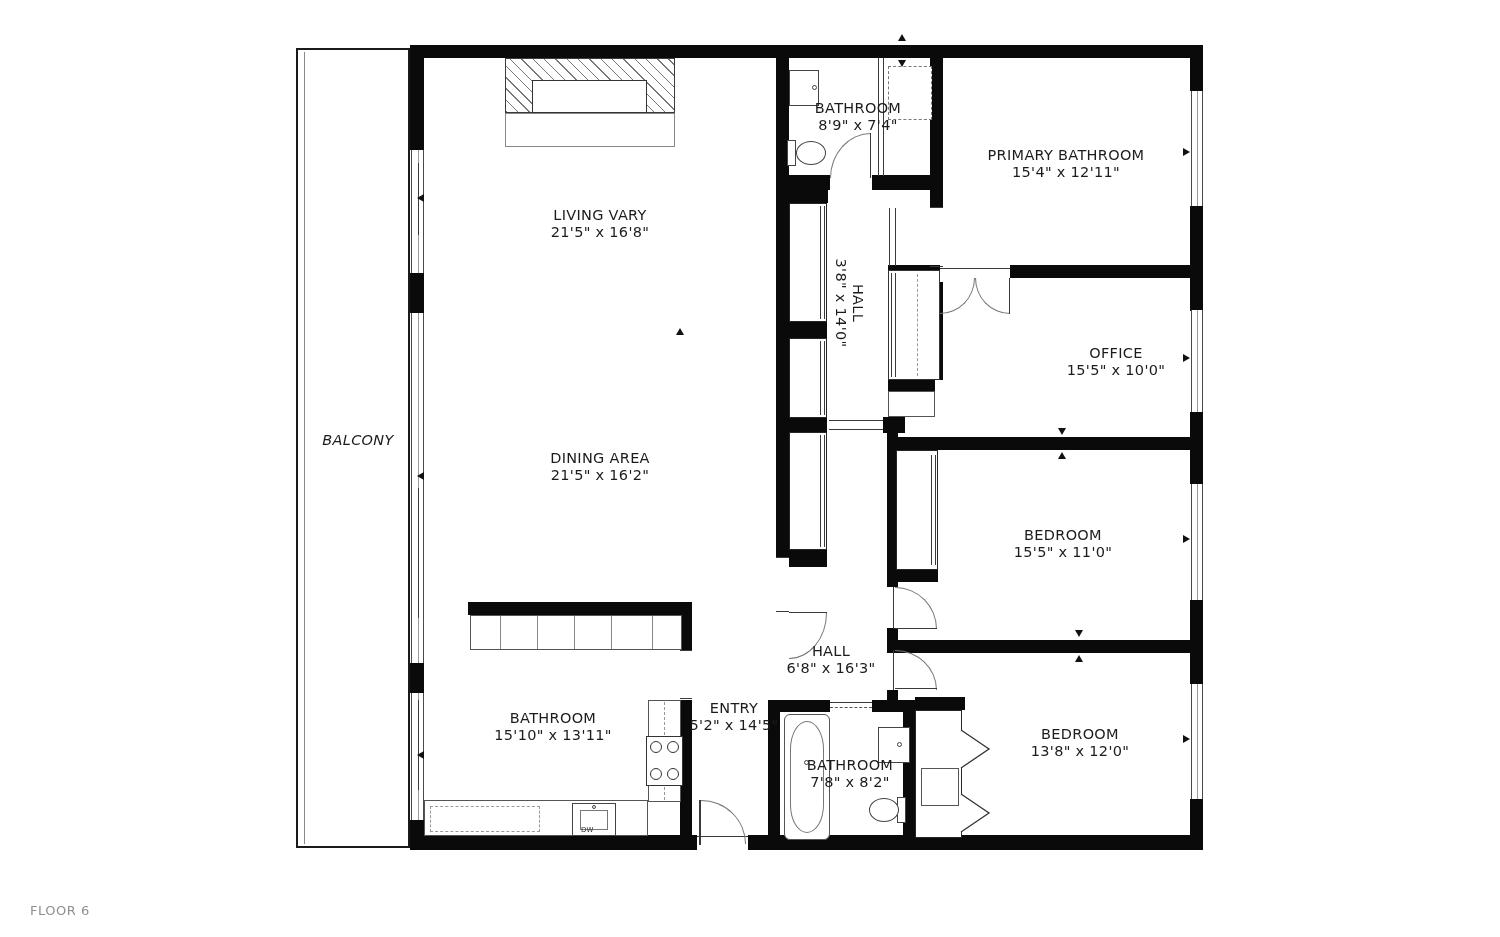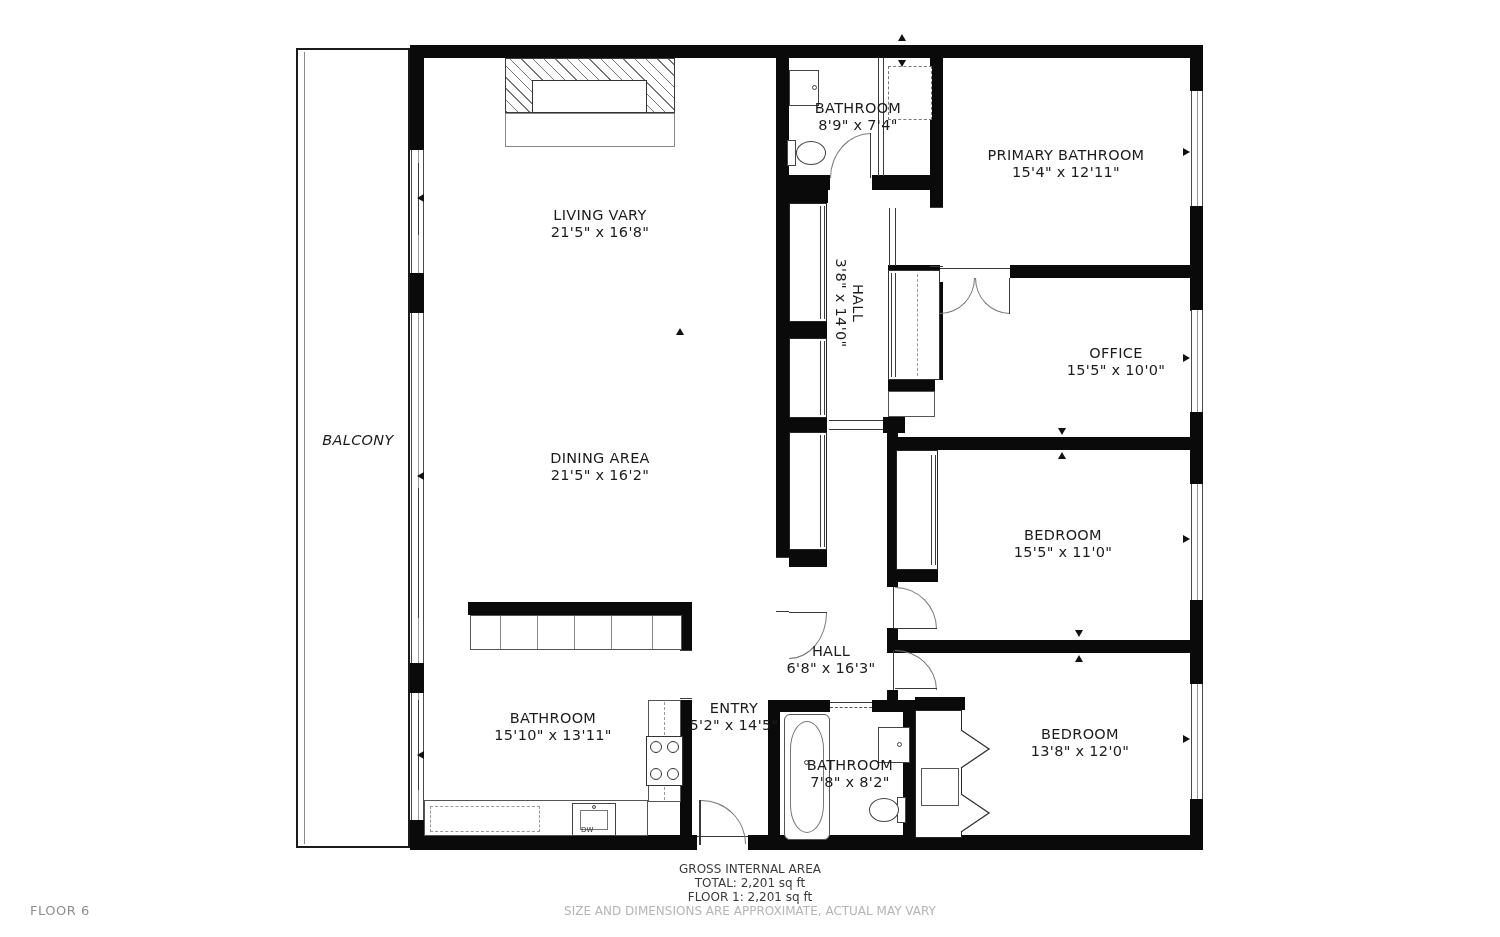--- a/index.html
+++ b/index.html
@@ -258,21 +258,15 @@
     <div>8'9" x 7'4"</div>
   </div>
   <div class="rlabel rot" style="left:849px;top:303px;">
     <div>HALL</div>
     <div>3'8" x 14'0"</div>
   </div>
   <div class="rlabel" style="left:358px;top:432px;font-style:italic;">
     <div>BALCONY</div>
   </div>
 
-  <div style="position:absolute;left:750px;top:862px;transform:translateX(-50%);text-align:center;">
-    <div class="ftline">GROSS INTERNAL AREA</div>
-    <div class="ftline">TOTAL: 2,201 sq ft</div>
-    <div class="ftline">FLOOR 1: 2,201 sq ft</div>
-    <div class="ftline" style="color:#b5b5b5;">SIZE AND DIMENSIONS ARE APPROXIMATE, ACTUAL MAY VARY</div>
-  </div>
   <div style="position:absolute;left:30px;top:903px;font-size:13px;color:#8f8f8f;letter-spacing:.5px;">FLOOR 6</div>
 
 </div>
 
 </body></html>

